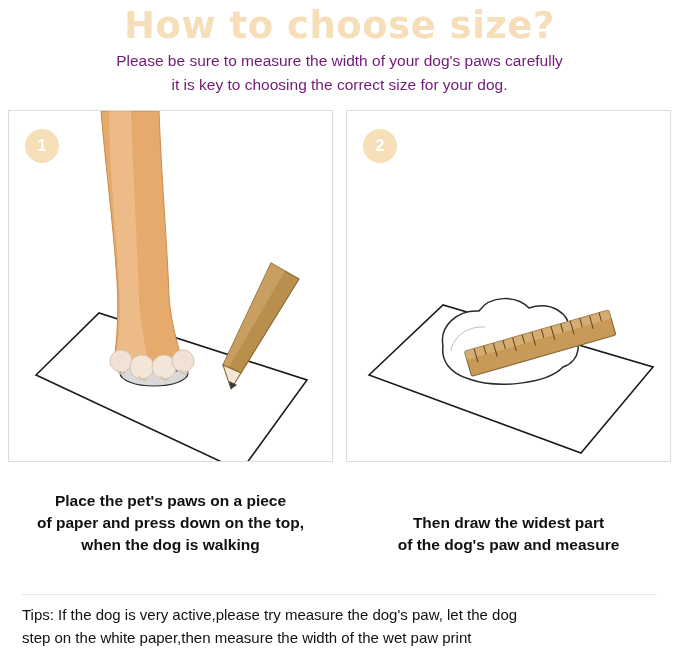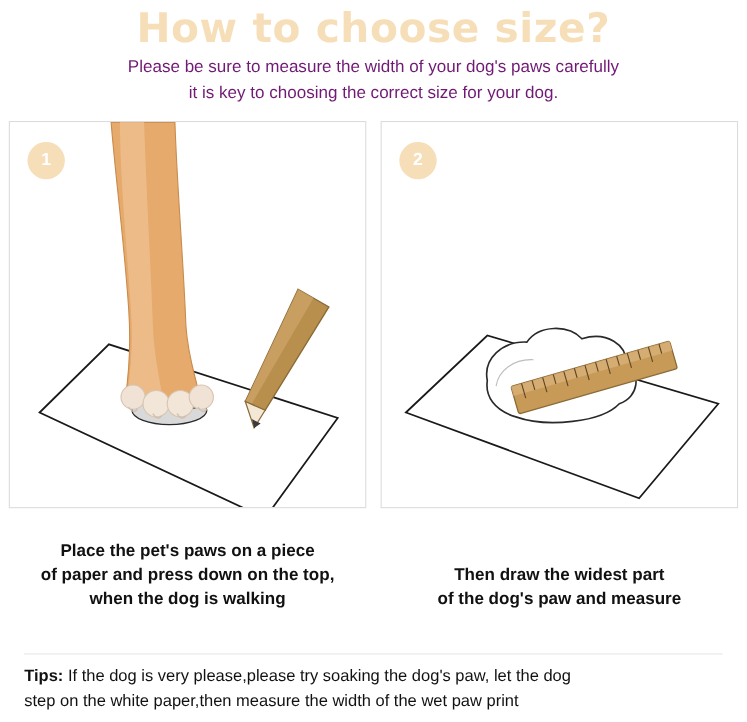--- a/index.html
+++ b/index.html
@@ -109,21 +109,21 @@
   .tips-line {
     border-top: 1px solid #e7e7e7;
     padding-top: 8px;
   }
   .tips-text {
     font-size: 15px;
     line-height: 23px;
     color: #111111;
   }
   .tips-label {
-    font-weight: bold;
+    font-weight: normal;
   }
 </style>
 </head>
 <body>
 
 <div class="title">How to choose size?</div>
 <div class="subtitle">Please be sure to measure the width of your dog's paws carefully</div>
 <div class="subtitle">it is key to choosing the correct size for your dog.</div>
 
 <div class="panels">
@@ -214,17 +214,17 @@
   </div>
   <div class="caption second">
     <div>Then draw the widest part</div>
     <div>of the dog's paw and measure</div>
   </div>
 </div>
 
 <div class="tips-wrap">
   <div class="tips-line">
     <div class="tips-text">
-      <span class="tips-label">Tips:</span><span> If the dog is very please,please try soaking the dog's paw,  let the dog</span>
+      <span class="tips-label">Tips:</span><span> If the dog is very active,please try measure the dog's paw,  let the dog</span>
     </div>
     <div class="tips-text">step on the white paper,then measure the width of the wet paw print</div>
   </div>
 </div>
 
 </body></html>

